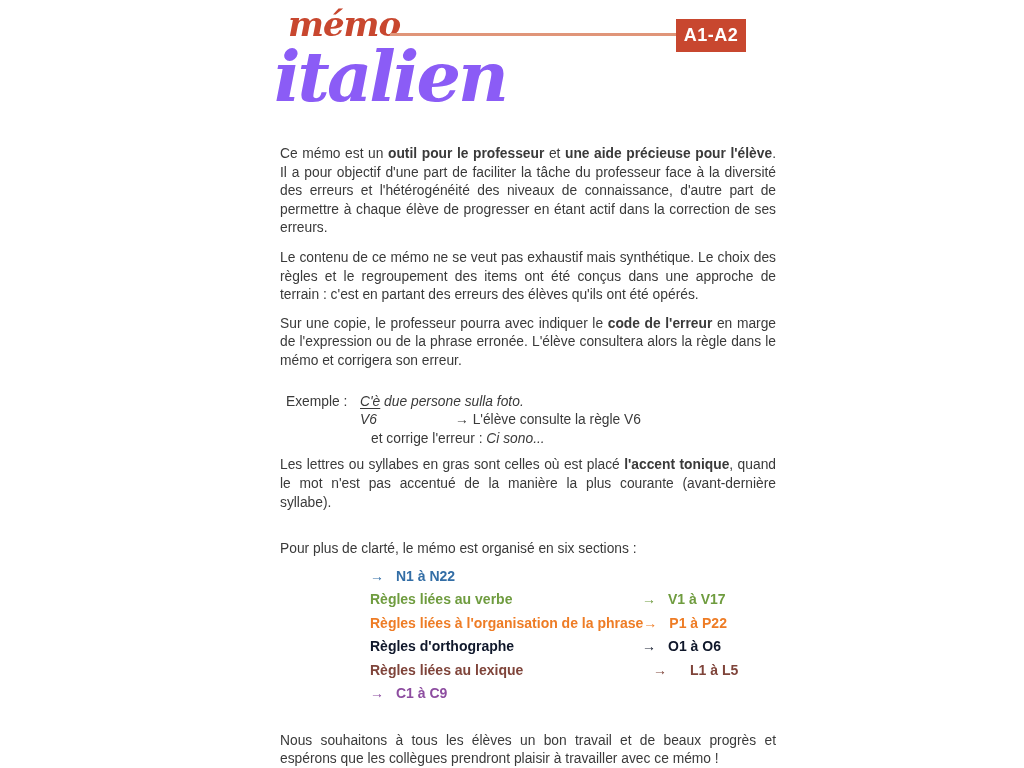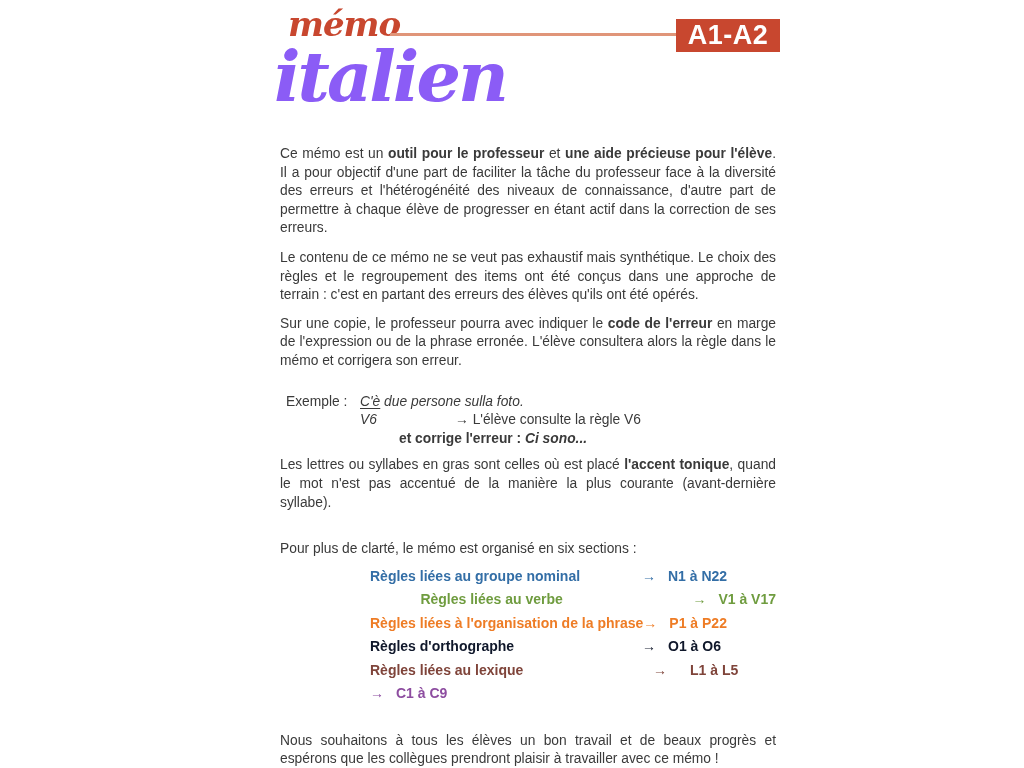--- a/index.html
+++ b/index.html
@@ -28,25 +28,25 @@
   }
   .logo-line {
     position: absolute;
     left: 390px; top: 33px;
     width: 286px; height: 3px;
     background: #e09579;
   }
   .level-badge {
     position: absolute;
     left: 676px; top: 19px;
-    width: 104px; height: 33px;
+    width: 70px; height: 33px;
     background: #c8472f;
     color: #ffffff;
     font-weight: bold;
-    font-size: 27px;
+    font-size: 18px;
     line-height: 33px;
     text-align: center;
     letter-spacing: 0.5px;
   }
   .logo-italien {
     position: absolute;
     left: 274px; top: 36px;
     font-family: "DejaVu Serif", serif;
     font-style: italic;
     font-weight: bold;
@@ -71,21 +71,21 @@
   .p4 { margin-bottom: 28px; }
   b { font-weight: bold; }
 
   
   .example { margin-bottom: 8px; }
   .ex-row { white-space: nowrap; }
   .ex-label { display: inline-block; width: 80px; padding-left: 6px; }
   .ex-error { font-style: italic; }
   .ex-underline { font-style: italic; text-decoration: underline; text-underline-offset: 2px; }
   .ex-code { display: inline-block; width: 95px; margin-left: 80px; font-style: italic; }
-  .ex-line3 { margin-left: 119px; font-weight: bold; }
+  .ex-line3 { margin-left: 91px; }
   .italic { font-style: italic; }
 
   
   .sections-intro { margin-bottom: 6px; }
   .sections-list { margin-left: 90px; margin-bottom: 26px; }
   .section-row {
     display: flex;
     align-items: baseline;
     font-weight: bold;
     font-size: 14px;
@@ -122,25 +122,24 @@
       <div class="ex-row"><span class="ex-code">V6</span><span>→</span> <span>L'élève consulte la règle V6</span></div>
       <div class="ex-row ex-line3"><span>et corrige l'erreur : </span><span class="italic">Ci sono...</span></div>
     </div>
 
     <p class="just p4"><span>Les lettres ou syllabes en gras sont celles où est placé </span><b>l'accent tonique</b><span>, quand le mot n'est pas accentué de la manière la plus courante (avant-dernière syllabe).</span></p>
 
     <p class="sections-intro">Pour plus de clarté, le mémo est organisé en six sections :</p>
 
     <div class="sections-list">
         <div class="section-row" style="color: rgb(51, 110, 166);">
-          <span class="sec-label">Règles liées au groupe nominal</span>
           <span class="sec-arrow">→</span>
           <span class="sec-range">N1 à N22</span>
         </div>
-        <div class="section-row" style="color: rgb(111, 156, 63); justify-content: flex-end;">
+        <div class="section-row" style="color: rgb(111, 156, 63);">
           <span class="sec-label">Règles liées au verbe</span>
           <span class="sec-arrow">→</span>
           <span class="sec-range">V1 à V17</span>
         </div>
         <div class="section-row" style="color: rgb(238, 124, 37);">
           <span class="sec-label">Règles liées à l'organisation de la phrase</span>
           <span class="sec-arrow">→</span>
           <span class="sec-range">P1 à P22</span>
         </div>
         <div class="section-row" style="color: #0f172a;">

